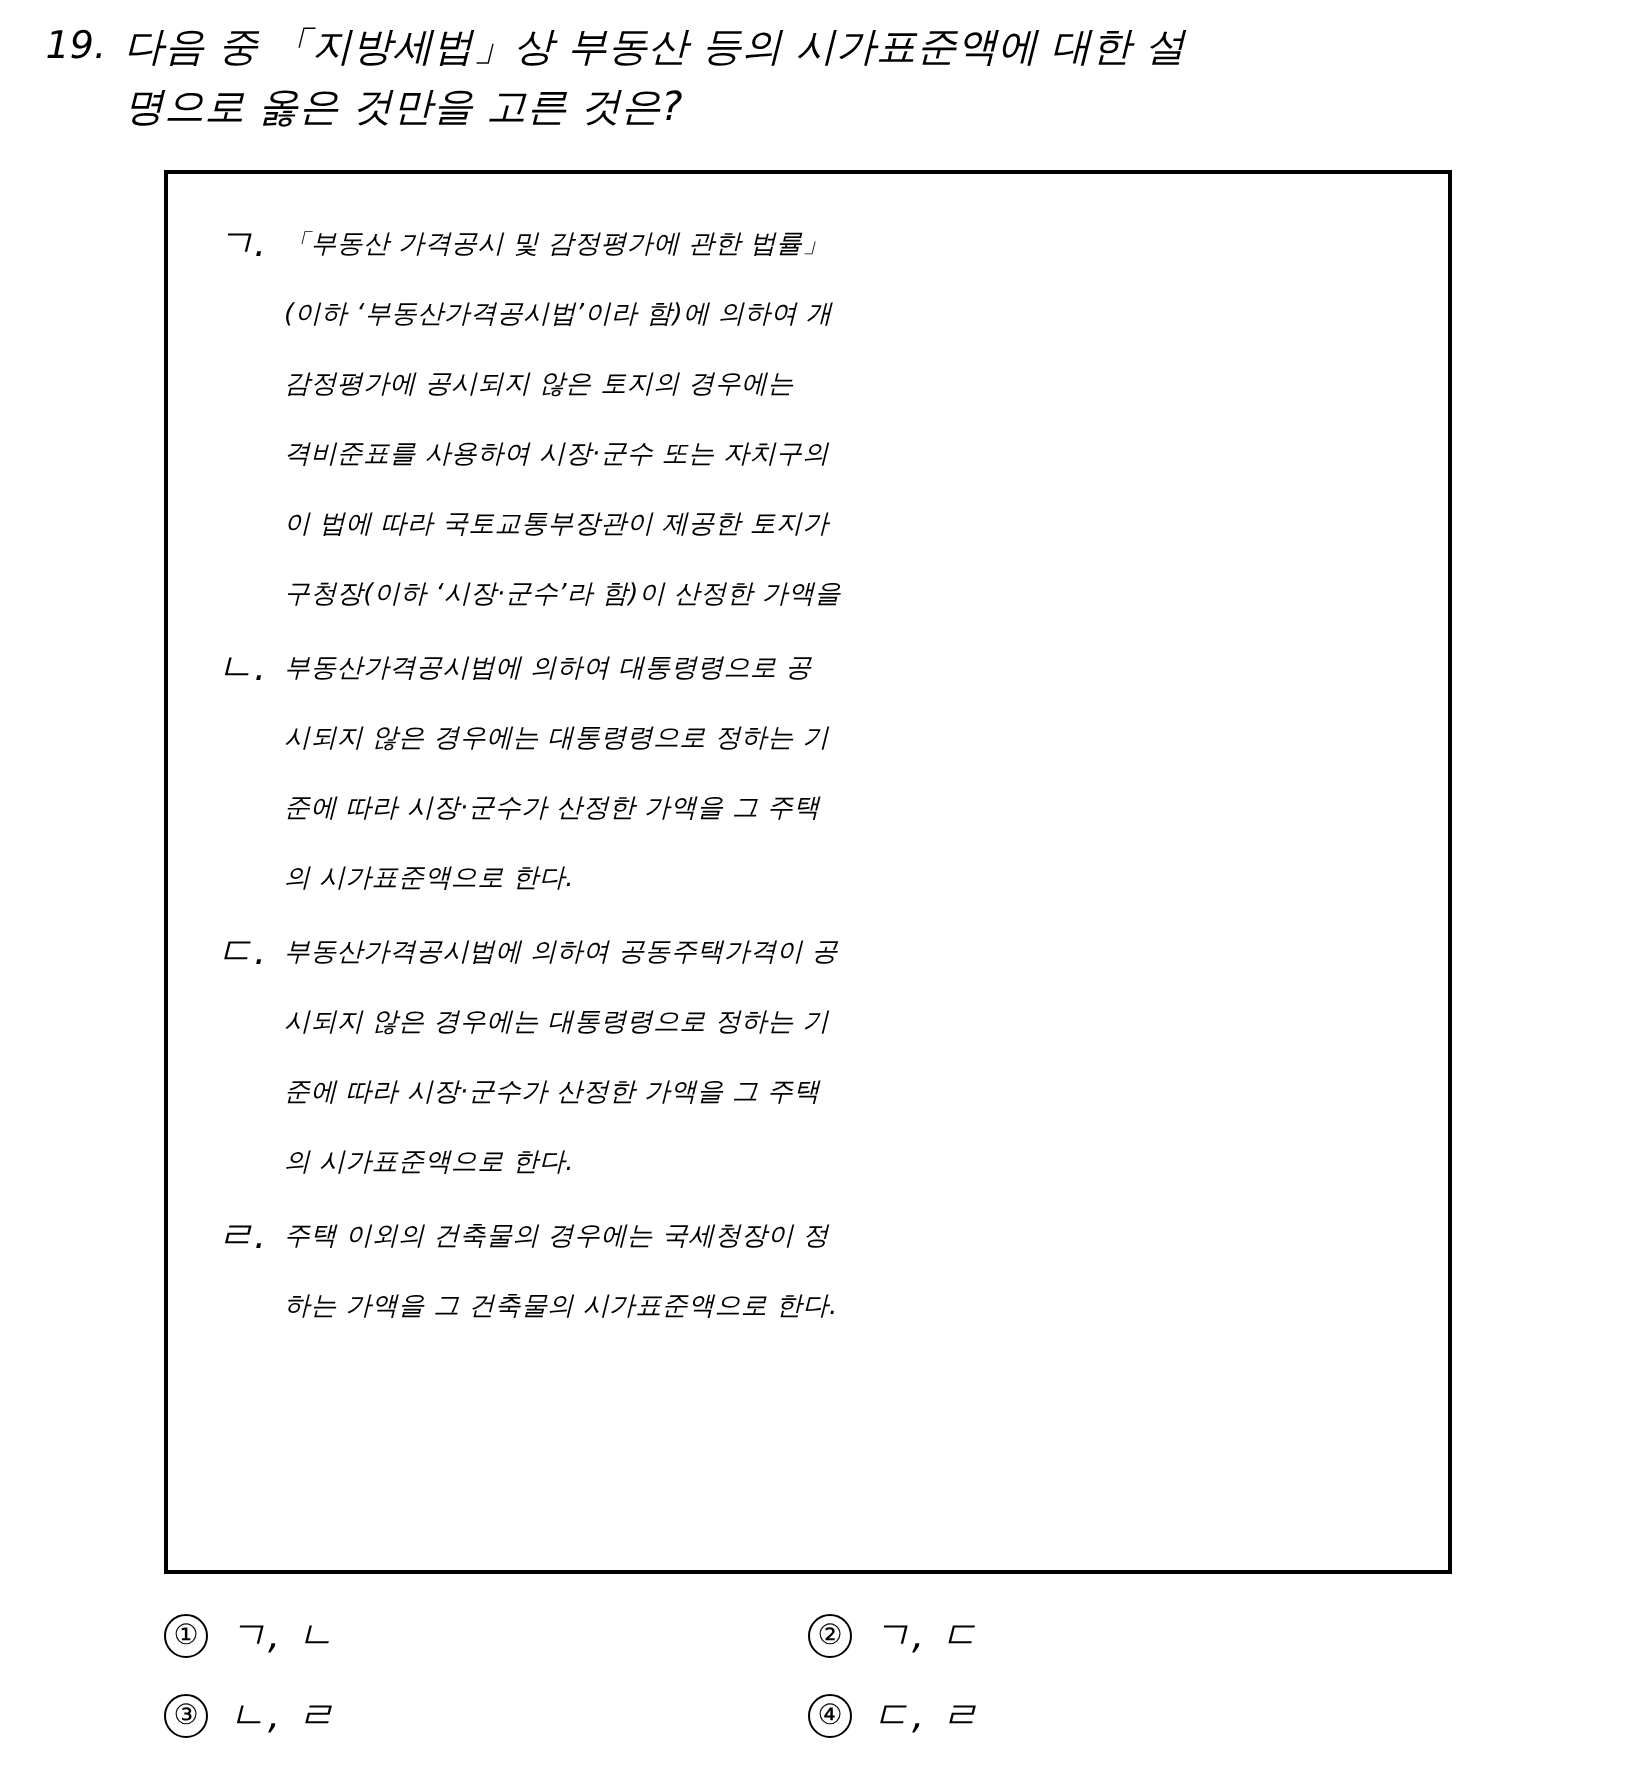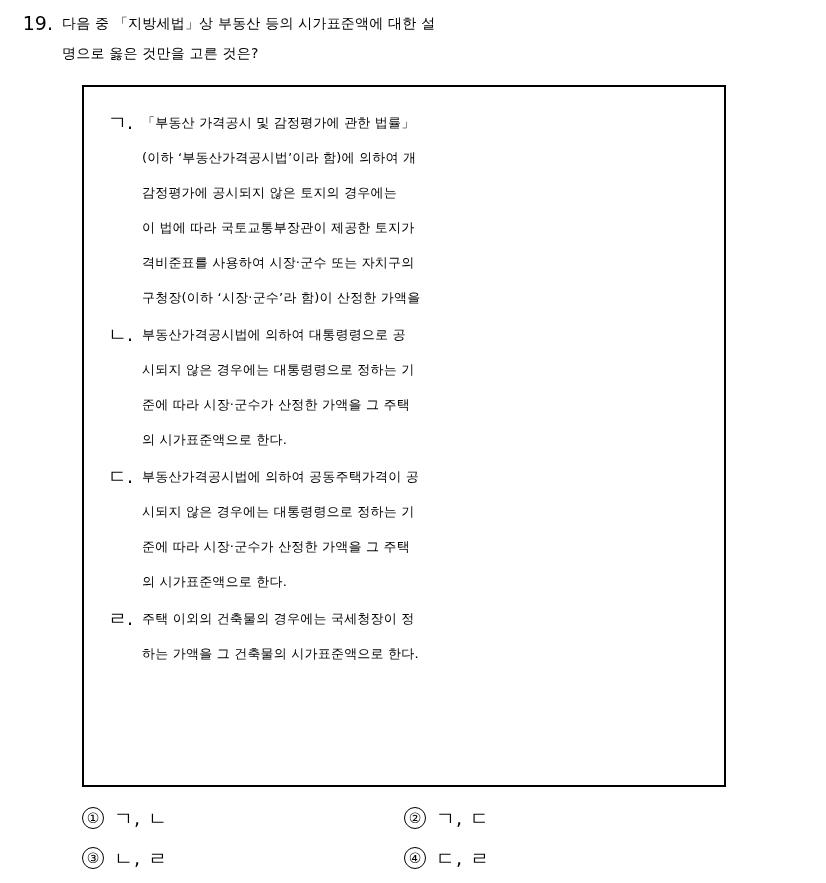--- a/index.html
+++ b/index.html
@@ -11,20 +11,21 @@
     height: 883px;
     background: #ffffff;
     font-family: "DejaVu Sans", "Liberation Sans", sans-serif;
     color: #000000;
     overflow: hidden;
   }
   .page {
     position: relative;
     width: 826px;
     height: 883px;
+    font-style: italic;
   }
 
   
   .stem {
     position: absolute;
     left: 18px;
     top: 8px;
     width: 790px;
     display: flex;
     align-items: flex-start;
@@ -34,21 +35,21 @@
     flex: 0 0 44px;
     font-size: 19px;
     line-height: 30px;
     text-align: right;
     padding-right: 9px;
     box-sizing: border-box;
     letter-spacing: 0px;
   }
   .stem-text {
     flex: 1;
-    font-size: 14px;
+    font-size: 20px;
     line-height: 30px;
     letter-spacing: 0.2px;
     word-break: keep-all;
   }
   .stem-text .l2 {
     display: block;
   }
 
   
   .box {
@@ -139,22 +140,22 @@
 
   <div class="box">
     <div class="box-inner">
 
       <div class="item">
         <div class="item-marker">ㄱ.</div>
         <div class="item-body">
           <div class="item-line">「부동산 가격공시 및 감정평가에 관한 법률」</div>
           <div class="item-line">(이하 ‘부동산가격공시법’이라 함)에 의하여 개</div>
           <div class="item-line">감정평가에 공시되지 않은 토지의 경우에는</div>
+          <div class="item-line">격비준표를 사용하여 시장·군수 또는 자치구의</div>
           <div class="item-line">이 법에 따라 국토교통부장관이 제공한 토지가</div>
-          <div class="item-line">격비준표를 사용하여 시장·군수 또는 자치구의</div>
           <div class="item-line">구청장(이하 ‘시장·군수’라 함)이 산정한 가액을</div>
         </div>
       </div>
 
       <div class="item">
         <div class="item-marker">ㄴ.</div>
         <div class="item-body">
           <div class="item-line">부동산가격공시법에 의하여 대통령령으로 공</div>
           <div class="item-line">시되지 않은 경우에는 대통령령으로 정하는 기</div>
           <div class="item-line">준에 따라 시장·군수가 산정한 가액을 그 주택</div>

